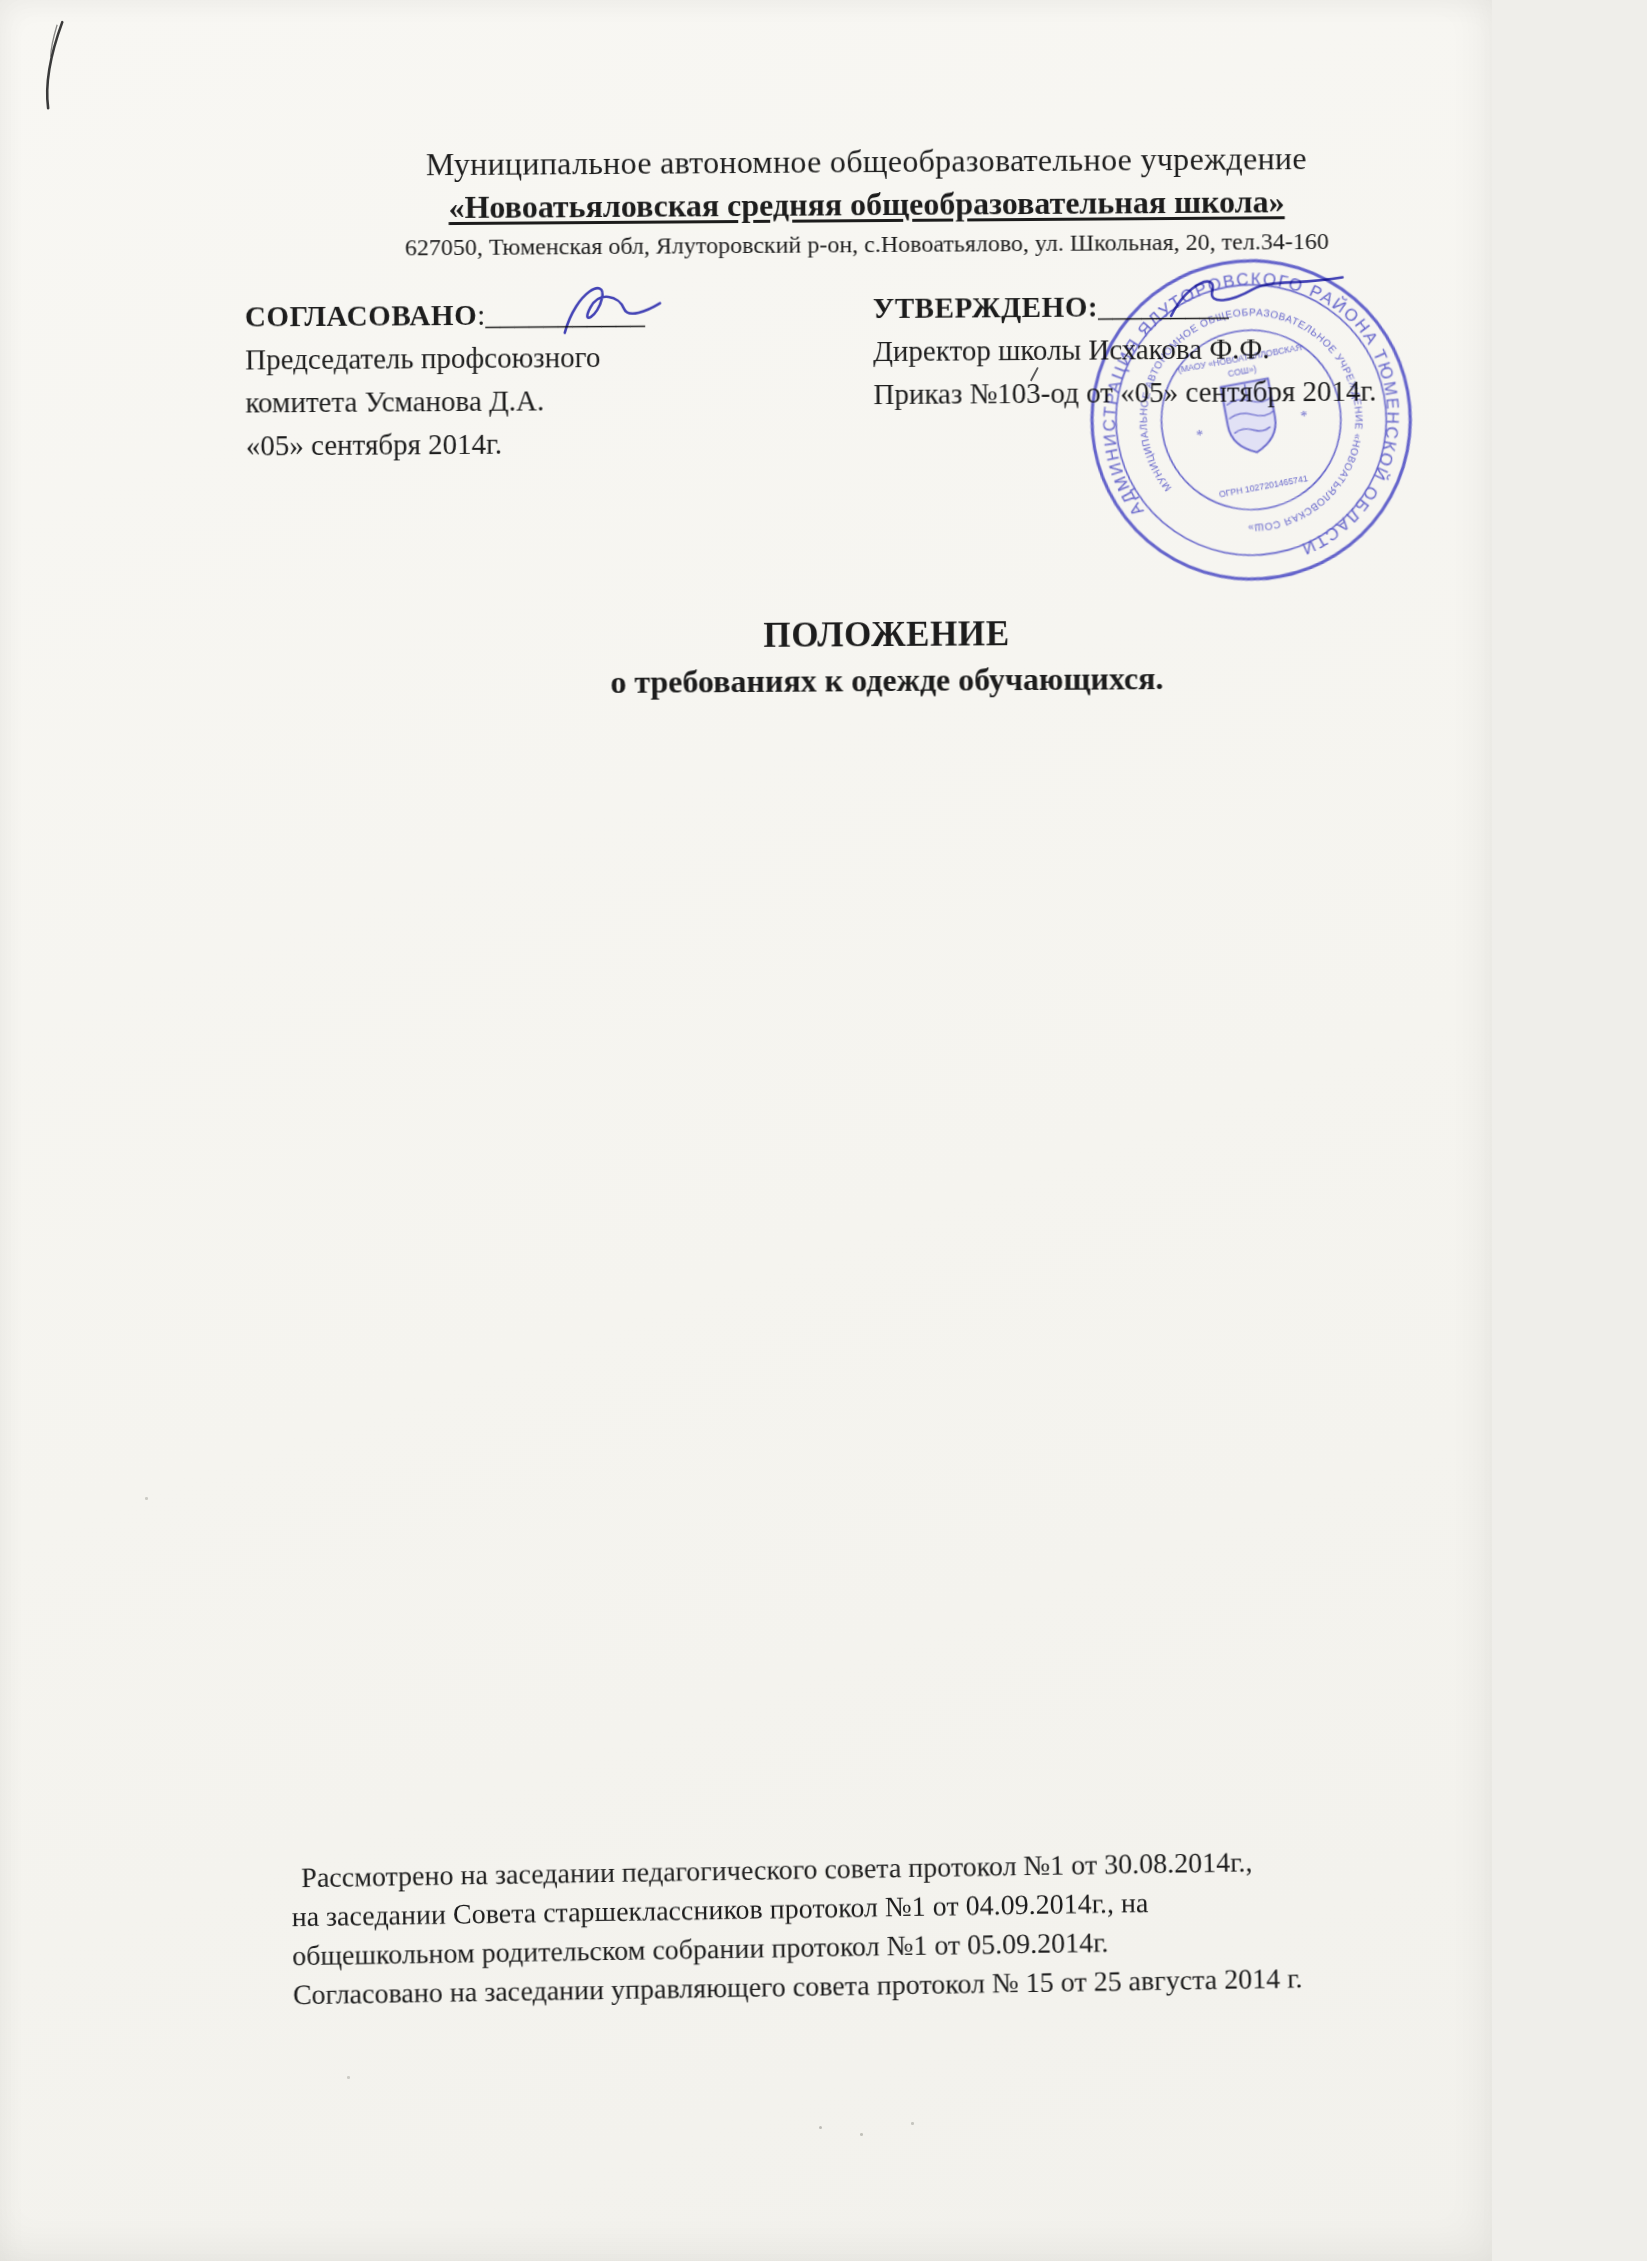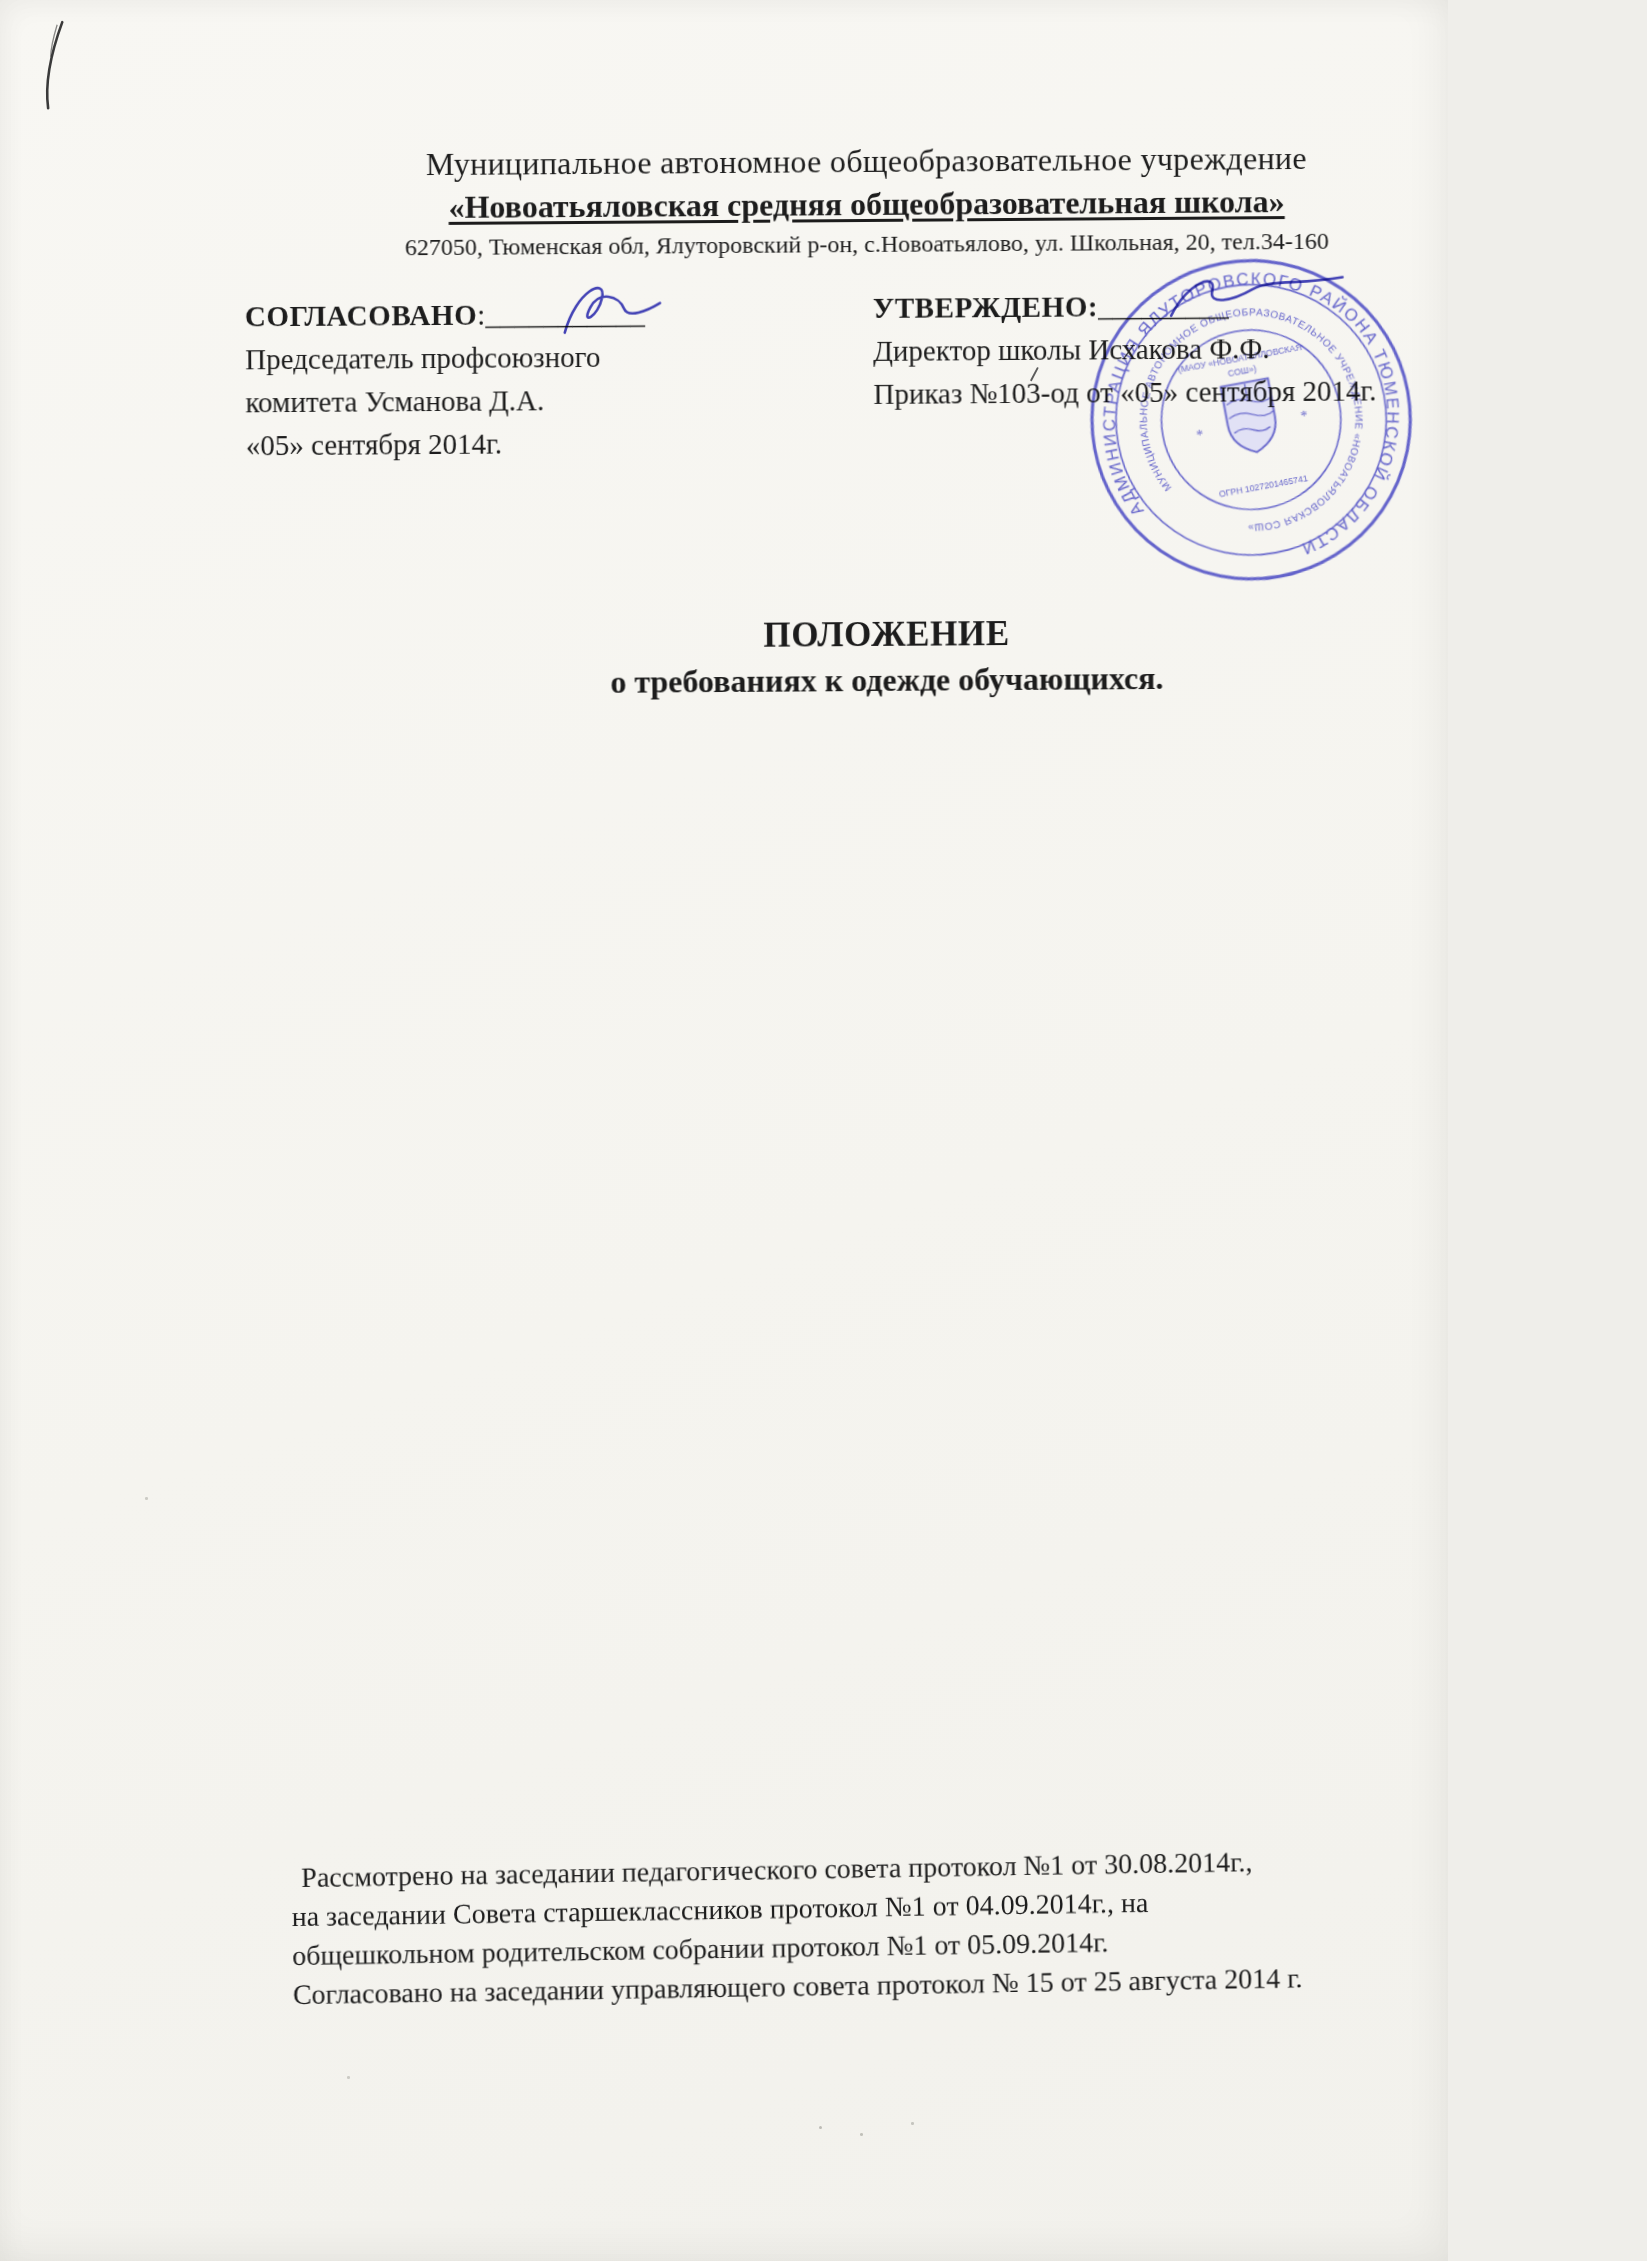--- a/index.html
+++ b/index.html
@@ -1,20 +1,20 @@
 <!DOCTYPE html>
 <html style="font-size:10.3px"><head>
 <meta charset="utf-8">
 <style>
   html,body{margin:0;padding:0;}
   body{width:1647px;height:2261px;background:#efeeea;font-family:"Liberation Serif","DejaVu Serif",serif;}
   .page{position:relative;width:1448px;height:2261px;overflow:hidden;
         background:linear-gradient(160deg,#f8f7f3 0%,#f5f4ef 55%,#f2f1ec 100%);
         box-shadow:inset -9px -13px 39px rgba(0,0,0,0.05), inset 6.5px 7.8px 26px rgba(0,0,0,0.03);
-        color:#1c1c1c;}
+        color:#1c1c1c;padding-left:44px;}
   .content{position:absolute;inset:0;transform:rotate(-0.4deg);transform-origin:50% 40%;}
 
   .doc-header{position:absolute;top:141px;left:0;width:1647px;text-align:center;transform:translateX(48px);}
   .org-line1{font-size:32px;line-height:43px;letter-spacing:0.3px;}
   .org-line2{font-size:32px;line-height:43px;font-weight:bold;text-decoration:underline;text-underline-offset:3.9px;}
   .org-line3{font-size:24px;line-height:31px;margin-top:2.6px;}
 
   .agreed{position:absolute;left:249px;top:292px;width:555px;font-size:29px;line-height:43px;}
   .approved{position:absolute;left:877px;top:288px;width:723px;font-size:29px;line-height:43px;}
   .b{font-weight:bold;letter-spacing:0.6px;}

